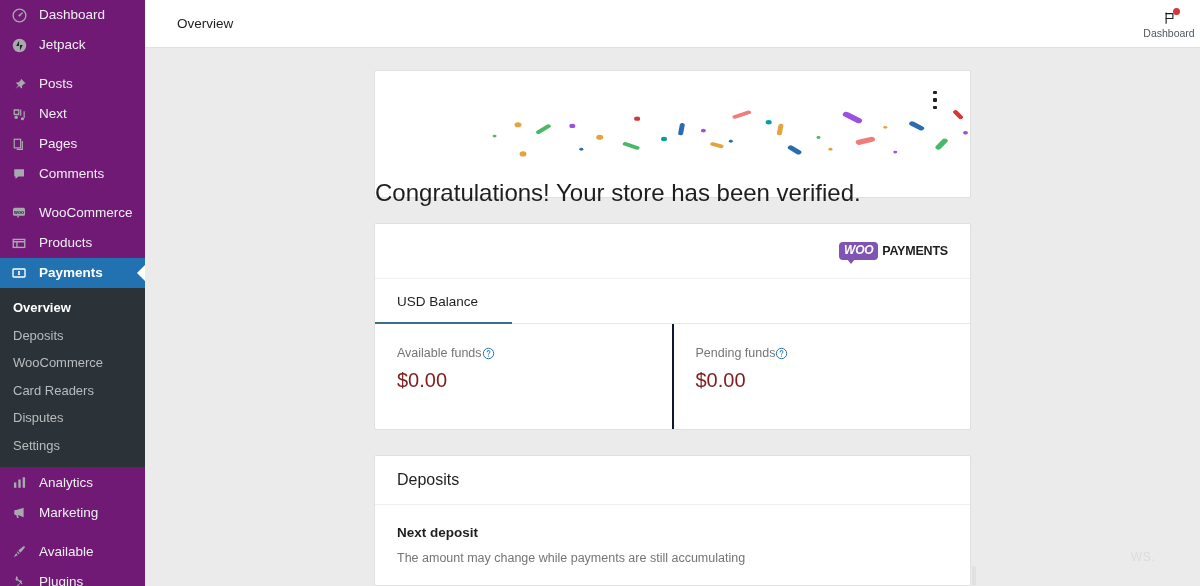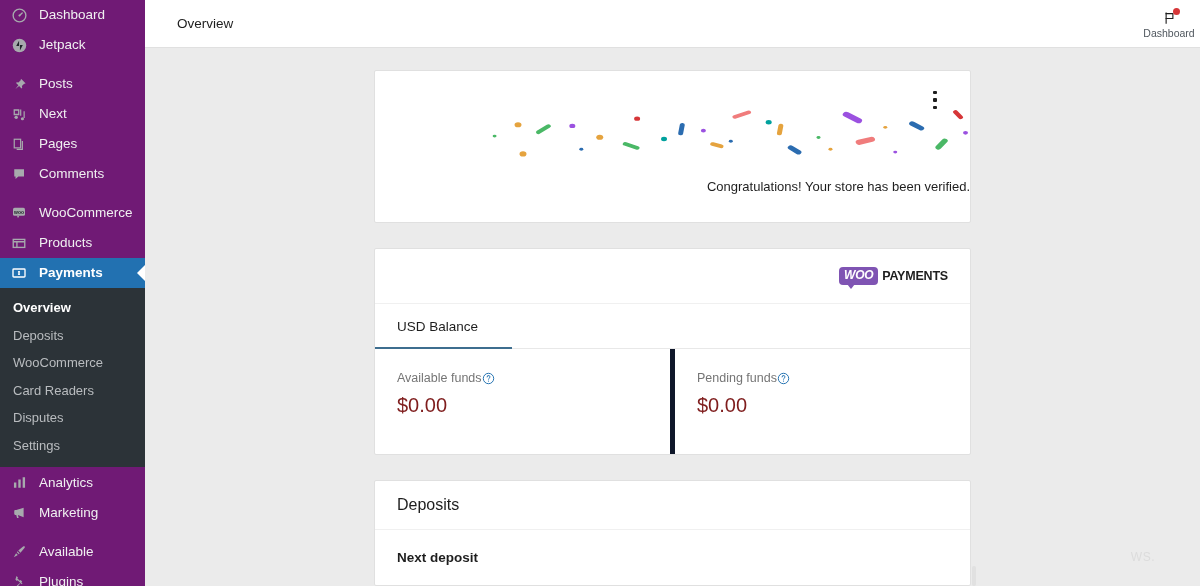--- a/index.html
+++ b/index.html
@@ -110,22 +110,22 @@
   .kebab {
     position: absolute; top: 12px; right: 24px;
     width: 22px; height: 34px;
     display: flex; flex-direction: column;
     align-items: center; justify-content: center; gap: 4px;
   }
   .kebab i { width: 3.5px; height: 3.5px; background: #1e1e1e; border-radius: 1px; display: block; }
   .confetti { position: absolute; left: 0; top: 20px; width: 100%; height: 80px; }
   .congrats-text {
     position: absolute; left: 0; right: 0; top: 108px;
-    text-align: right;
-    font-size: 13px; color: #1e1e1e; font-weight: 400;
+    text-align: left;
+    font-size: 24px; color: #1e1e1e; font-weight: 400;
   }
 
   
   .balance { margin-bottom: 25px; }
   .logo-row {
     height: 55px; display: flex; align-items: center;
     justify-content: flex-end; padding-right: 22px;
     border-bottom: 1px solid #f0f0f0;
   }
   .woo-logo { display: flex; align-items: center; }
@@ -156,21 +156,21 @@
     font-size: 13.5px; color: #1e1e1e;
     position: relative;
     padding-right: 34px;
   }
   .tab.selected::after {
     content: ""; position: absolute; left: 0; bottom: -1px;
     width: 100%; height: 2px; background: #3e6e8f;
   }
   .funds-row { display: flex; height: 105px; }
   .fund-col { flex: 1; padding: 22px 0 0 22px; position: relative; }
-  .fund-col + .fund-col { border-left: 5px solid #0f172a; }
+  .fund-col + .fund-col { border-left: 2px solid #0f172a; }
   .fund-label {
     display: flex; align-items: center; 
     font-size: 12.5px; color: #757575;
   }
   .help-ic { display: flex; align-items: center; }
   .fund-amount { font-size: 20px; color: #7f1d1d; margin-top: 9px; }
 
   
   .deposits { position: relative; }
   .dep-head {
@@ -445,20 +445,21 @@
             </div>
             <div class="fund-amount">$0.00</div>
           </div>
         </div>
       </section>
 
       <section class="card deposits">
         <div class="dep-head">Deposits</div>
         <div class="dep-body">
           <div class="dep-title">Next deposit</div>
+          <div class="dep-sub">The amount may change while payments are still accumulating</div>
         </div>
       </section>
 
     </main>
 
     <div class="edge-scroll"></div>
     <div class="watermark">WS.</div>
   </div>
 </div>
 

